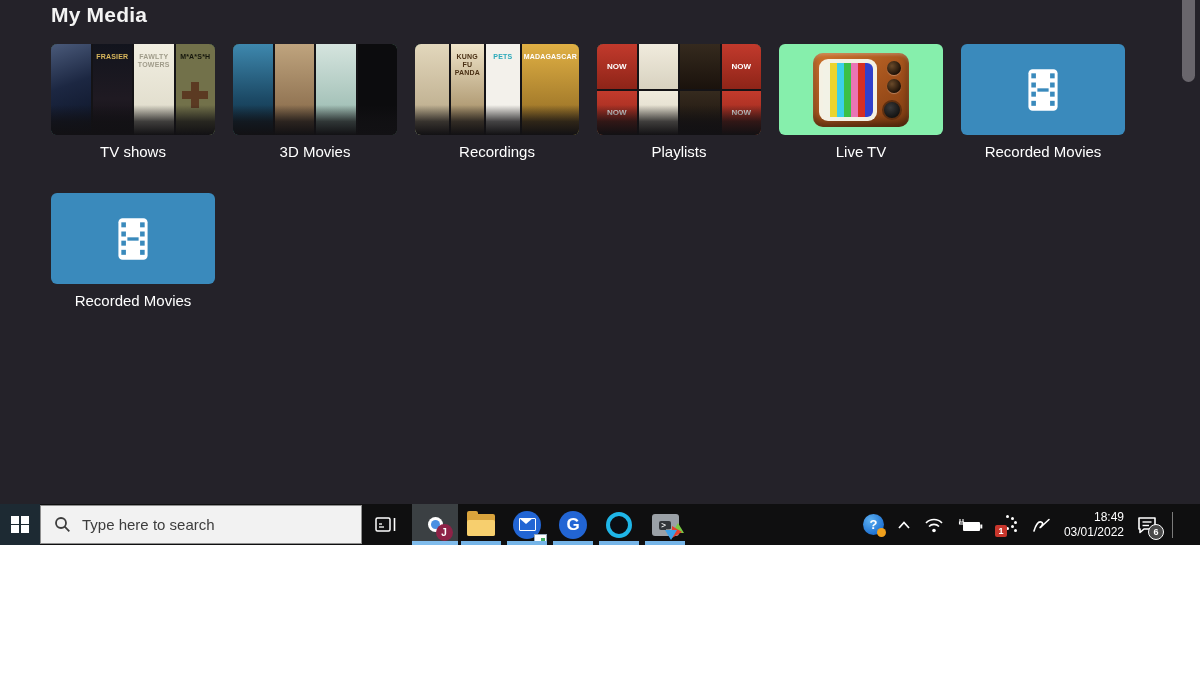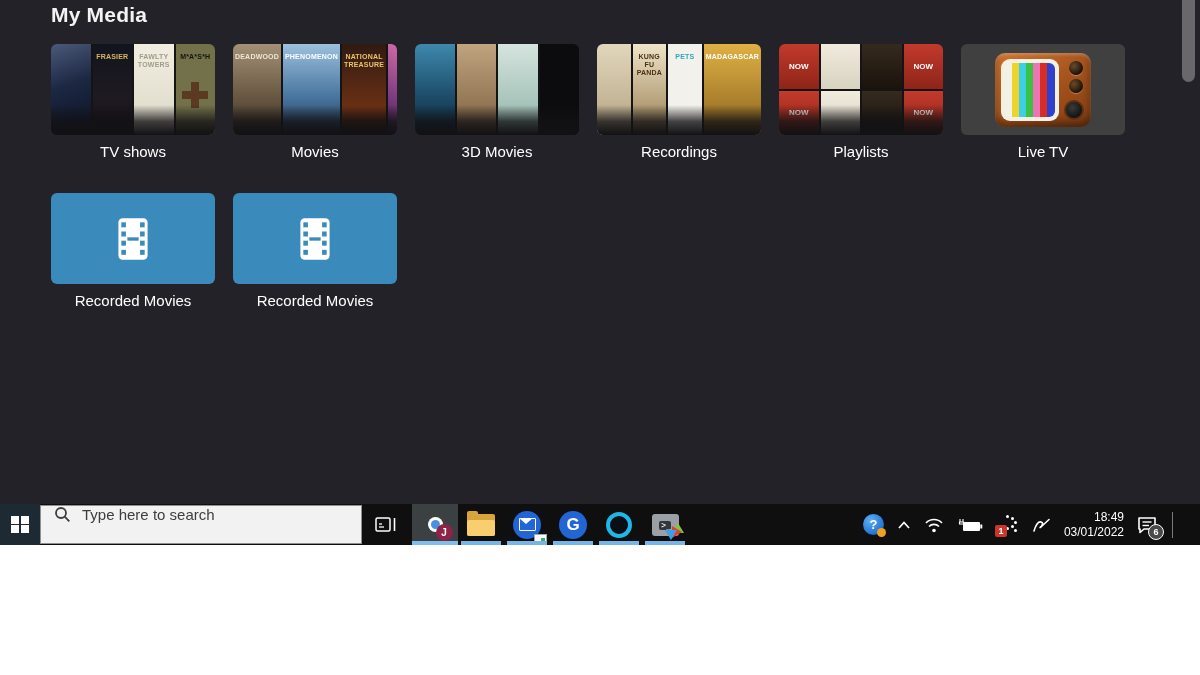--- a/index.html
+++ b/index.html
@@ -3,21 +3,21 @@
 <meta charset="utf-8">
 <style>
   html,body{margin:0;padding:0;background:#fff;}
   .screen{position:relative;width:1200px;height:675px;overflow:hidden;background:#fff;
           font-family:"Liberation Sans",sans-serif;-webkit-font-smoothing:antialiased;}
   
   .app{position:absolute;left:0;top:0;width:1200px;height:504px;background:#242229;}
   .page-title{position:absolute;left:51px;top:3px;margin:0;font-size:21px;font-weight:700;color:#f3f3f3;letter-spacing:.2px;}
   .grid{position:absolute;left:51px;top:44px;display:grid;grid-template-columns:repeat(6,164px);column-gap:18px;row-gap:33px;}
   .tile{width:164px;cursor:pointer;}
-  .timg{width:164px;height:91px;border-radius:6px;background:#404040;overflow:hidden;position:relative;display:flex;}
+  .timg{width:164px;height:91px;border-radius:6px;background:#86efac;overflow:hidden;position:relative;display:flex;}
   .tlabel{margin-top:8px;text-align:center;font-size:15px;color:#fff;}
   
   .collage{display:flex;gap:2px;width:100%;height:100%;background:#141316;position:relative;}
   .poster{flex:1;display:flex;justify-content:center;align-items:flex-start;position:relative;}
   .poster span{margin-top:9px;font-size:7px;font-weight:700;line-height:1.15;text-align:center;letter-spacing:.2px;padding:0 2px;}
   .plus{position:absolute;left:50%;top:38px;width:26px;height:26px;margin-left:-13px;}
   .plus::before{content:"";position:absolute;left:9px;top:0;width:8px;height:26px;background:#5b3a22;}
   .plus::after{content:"";position:absolute;left:0;top:9px;width:26px;height:8px;background:#5b3a22;}
   .fade{position:absolute;left:0;right:0;bottom:0;height:30px;background:linear-gradient(180deg,rgba(18,17,20,0) 0%,rgba(18,17,20,.78) 55%,#121114 100%);pointer-events:none;}
   
@@ -49,21 +49,21 @@
   .timg.blue{background:#3a8abc;align-items:center;justify-content:center;}
   .folder-ic{width:54px;height:36px;background:#e9f0f4;border-radius:4px;position:relative;}
   .folder-ic::before{content:"";position:absolute;top:-7px;left:0;width:22px;height:10px;background:#e9f0f4;border-radius:3px 3px 0 0;}
   
   .sb-thumb{position:absolute;right:5px;top:-8px;width:13px;height:90px;border-radius:7px;background:#69666c;}
   
   .taskbar{position:absolute;left:0;top:504px;width:1200px;height:41px;background:#0f0f10;display:flex;align-items:center;}
   .start{width:40px;height:41px;border:0;background:#1d2a33;display:flex;align-items:center;justify-content:center;cursor:pointer;padding:0;}
   .winlogo{display:grid;grid-template-columns:8px 8px;grid-template-rows:8px 8px;gap:1.5px;}
   .winlogo i{background:#fff;display:block;}
-  .searchbox{width:322px;height:39px;background:#f2f2f2;border:1px solid #8f8f8f;box-sizing:border-box;display:flex;gap:11px;padding-left:13px;cursor:text;}
+  .searchbox{width:322px;height:39px;background:#f2f2f2;border:1px solid #8f8f8f;box-sizing:border-box;display:flex;align-items:center;gap:11px;padding-left:13px;cursor:text;}
   .searchbox span{font-size:15px;color:#3d3d3d;}
   .taskview{width:48px;height:41px;background:none;border:0;display:flex;align-items:center;justify-content:center;cursor:pointer;padding:0;}
   .apps{display:flex;height:41px;margin-left:2px;}
   .appbtn{position:relative;width:46px;height:41px;background:none;border:0;display:flex;align-items:center;justify-content:center;cursor:pointer;padding:0;}
   .appbtn.active{background:#3b4043;}
   .appbtn .uline{position:absolute;left:3px;right:3px;bottom:0;height:4px;background:#76b5e8;}
   .appbtn.active .uline{left:0;right:0;background:#80bcec;}
   
   .chrome{position:relative;width:27px;height:27px;}
   .chrome .ring{width:27px;height:27px;border-radius:50%;background:conic-gradient(from -45deg,#ea4335 0 120deg,#4285f4 120deg 240deg,#34a853 240deg 360deg);}
@@ -124,38 +124,20 @@
                 <span style="color:#15160c">M*A*S*H</span>
               </div>
               <div class="fade"></div>
             </div>
           </div>
           <div class="tlabel">TV shows</div>
         </div>
         <div class="tile">
           <div class="timg">
             <div class="collage">
-              <div class="poster" style="background:linear-gradient(180deg,#a39077 0%,#6b5a44 55%,#3e3226 100%)">
-                <span style="color:#efe7d2">DEADWOOD</span>
-              </div>
-              <div class="poster" style="background:linear-gradient(180deg,#9cc0de 0%,#46729c 60%,#243c55 100%)">
-                <span style="color:#ffffff">PHENOMENON</span>
-              </div>
-              <div class="poster" style="background:linear-gradient(180deg,#301a12 0%,#6b3014 70%,#3a1608 100%)">
-                <span style="color:#e9c568">NATIONAL TREASURE</span>
-              </div>
-              <div class="poster" style="background:linear-gradient(210deg,#d06aa8 0%,#7a3a7e 60%,#3c1f46 100%)"></div>
-              <div class="fade"></div>
-            </div>
-          </div>
-          <div class="tlabel">Movies</div>
-        </div>
-        <div class="tile">
-          <div class="timg">
-            <div class="collage">
               <div class="poster" style="background:linear-gradient(180deg,#3e88ae 0%,#1c4a66 60%,#0e2a3e 100%)"></div>
               <div class="poster" style="background:linear-gradient(180deg,#bfa47e 0%,#7d5f40 100%)"></div>
               <div class="poster" style="background:linear-gradient(180deg,#d5e4de 0%,#8fb3a8 100%)"></div>
               <div class="poster" style="background:#0c0c0e"></div>
               <div class="fade"></div>
             </div>
           </div>
           <div class="tlabel">3D Movies</div>
         </div>
         <div class="tile">

